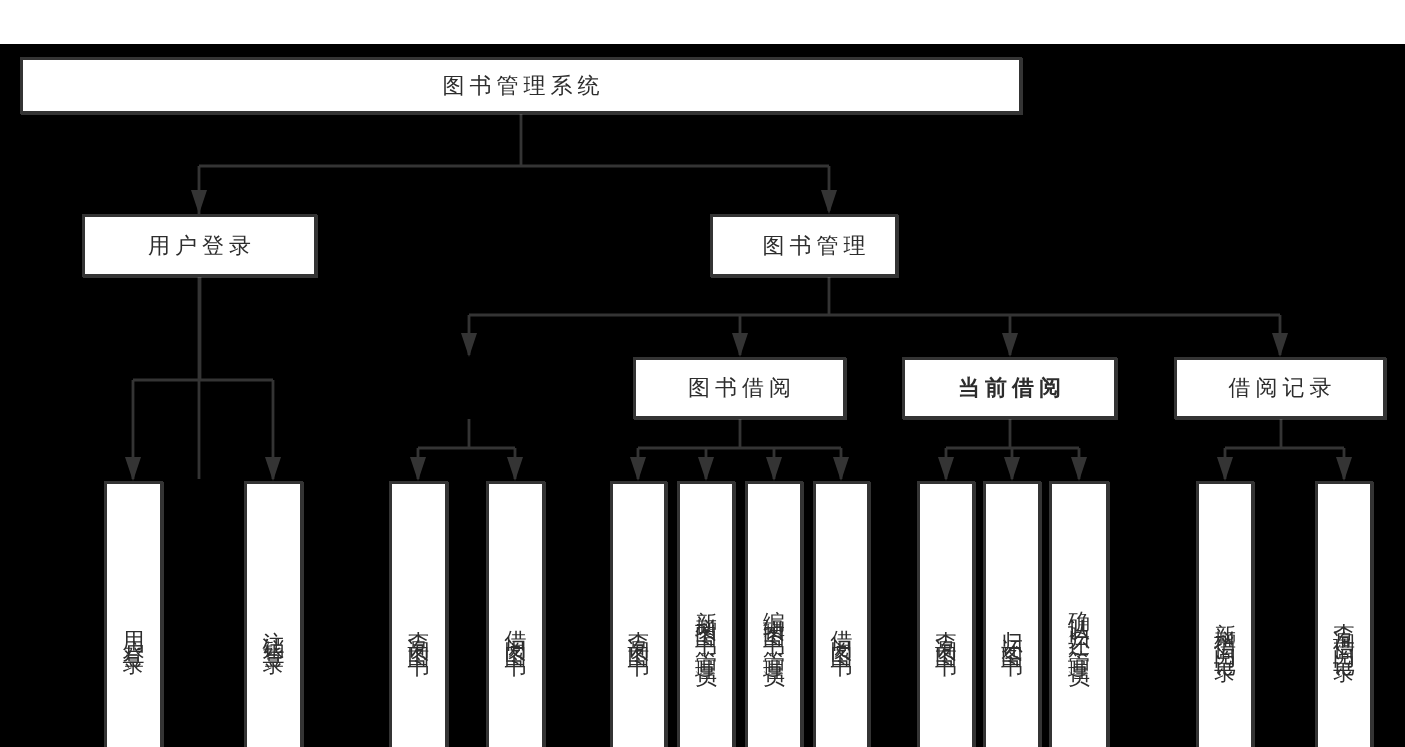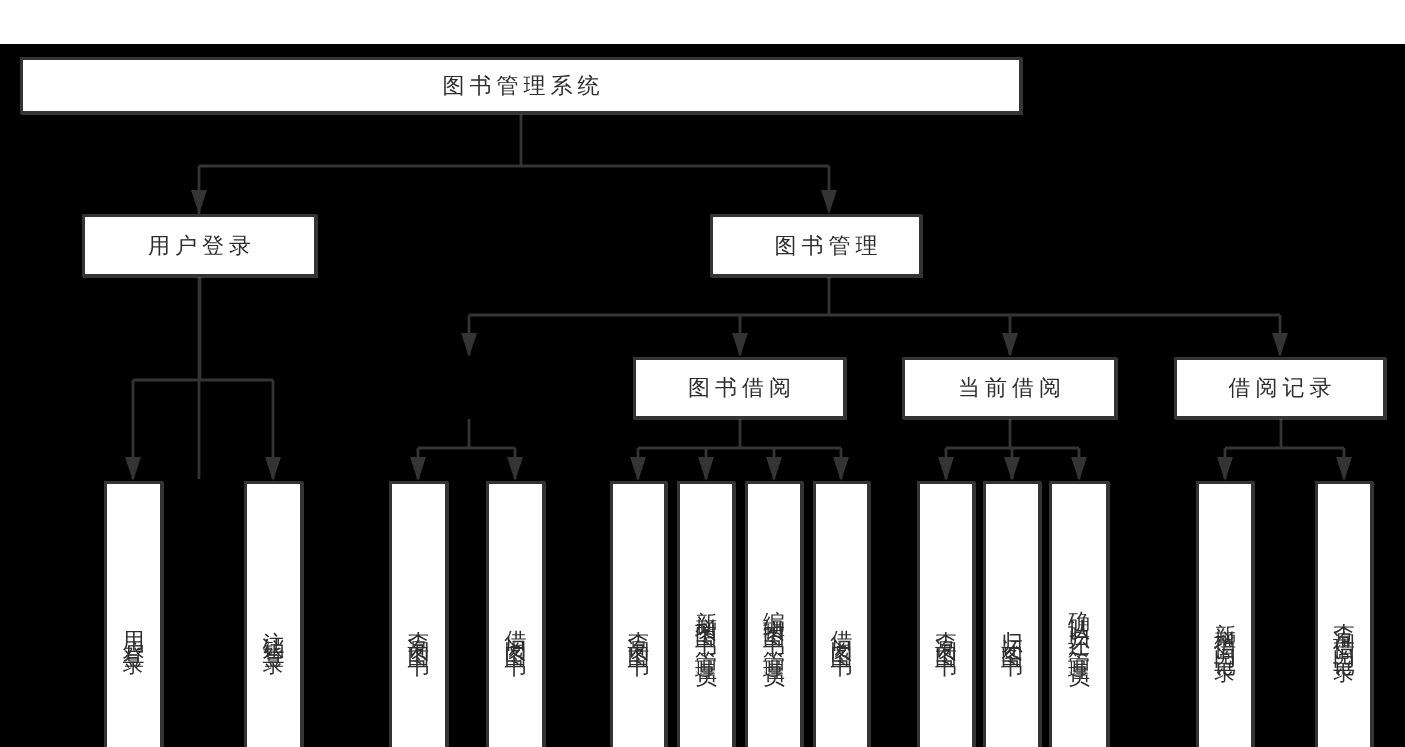--- a/index.html
+++ b/index.html
@@ -12,25 +12,25 @@
     position:absolute;box-sizing:border-box;background:#fff;border:3px solid #343434;
     display:flex;align-items:center;justify-content:center;z-index:2;
     box-shadow:1px 1px 0 rgba(150,150,150,.35);
   }
   .h{font-size:22px;letter-spacing:5px;text-indent:5px;white-space:nowrap;}
   .v{writing-mode:vertical-rl;font-size:22px;letter-spacing:8px;line-height:1;}
   
   .n-root{left:20px;top:13px;width:1002px;height:57px;}
   
   .n-userlogin{left:82px;top:170px;width:235px;height:63px;}
-  .n-bookmgmt{left:710px;top:170px;width:212px;height:63px;padding-left:20px;}
+  .n-bookmgmt{left:710px;top:170px;width:188px;height:63px;padding-left:20px;}
   
   .n-newbook{left:362px;top:313px;width:214px;height:62px;}
   .n-borrowing{left:633px;top:313px;width:213px;height:62px;font-family:Liberation Mono, monospace;}
-  .n-current{left:902px;top:313px;width:215px;height:62px;}
+  .n-current{left:902px;top:313px;width:215px;height:62px;font-weight:bold;}
   .n-records{left:1174px;top:313px;width:212px;height:62px;}
   
   .leaf{top:437px;height:296px;width:59px;}
   .l-g1a{left:104px;} .l-g1b{left:244px;}
   .l-g2a{left:389px;} .l-g2b{left:486px;}
   .l-g3a{left:610px;width:57px;} .l-g3b{left:677px;width:58px;}
   .l-g3c{left:745px;width:58px;} .l-g3d{left:813px;width:57px;}
   .l-g4a{left:917px;width:58px;} .l-g4b{left:983px;width:58px;} .l-g4c{left:1049px;width:60px;}
   .l-g5a{left:1196px;width:58px;} .l-g5b{left:1315px;width:58px;}
   .watermark{

